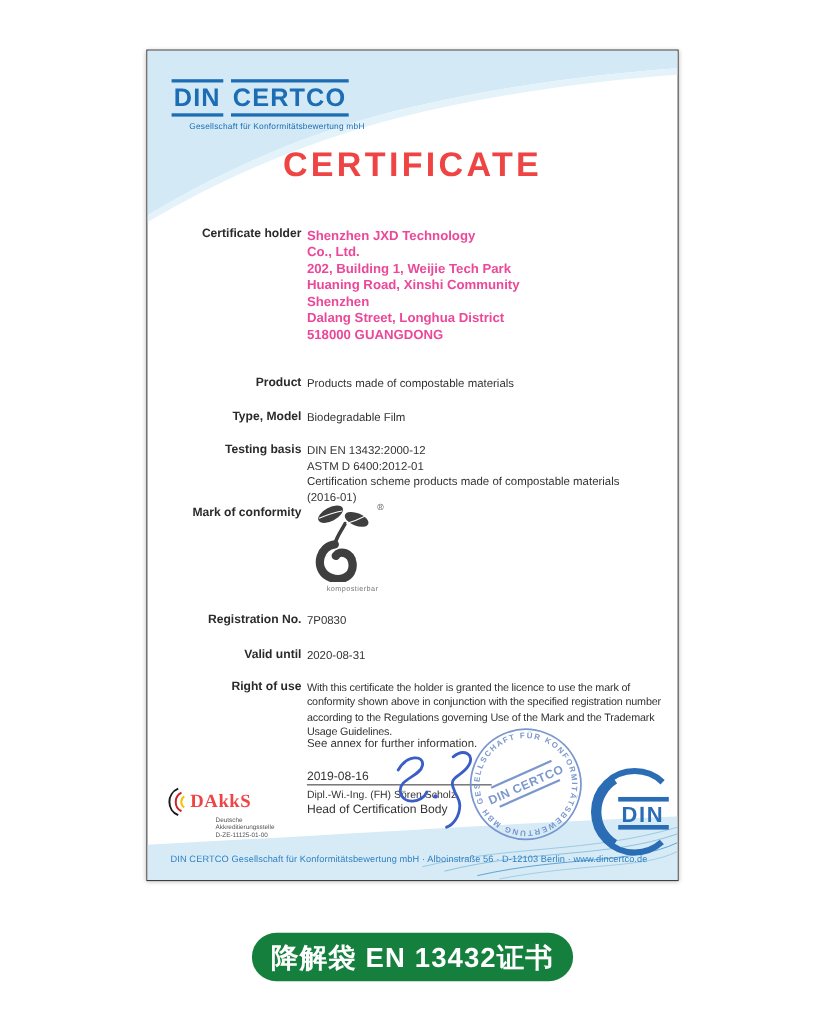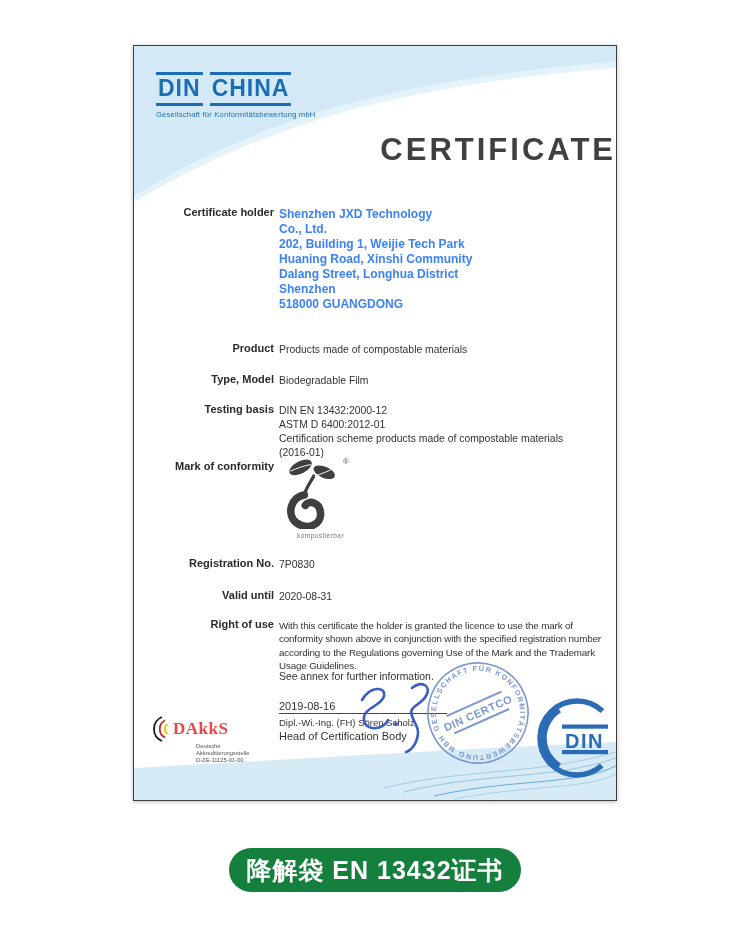--- a/index.html
+++ b/index.html
@@ -15,32 +15,32 @@
   .header-band { position:absolute; top:0; left:0; width:482px; height:210px; }
 
   
   .logo { position:absolute; left:22px; top:26px; }
   .logo-row { display:flex; gap:7px; align-items:stretch; }
   .logo-box {
     color:#1d6db5; font-weight:bold; font-size:23px; line-height:1;
     border-top:3px solid #1d6db5; border-bottom:3px solid #1d6db5;
     padding:2px 2px 3px 2px; letter-spacing:1px;
   }
-  .logo-sub { margin-top:4px; font-size:7.6px; color:#1d6db5; letter-spacing:.2px; }
+  .logo-sub { margin-top:4px; font-size:7.6px; color:#1d6db5; letter-spacing:.2px;margin-left:16px; }
 
   .title {
-    position:absolute; top:86px; left:0; width:100%; text-align:right;
-    font-size:31px; font-weight:bold; color:#404040; letter-spacing:3px;
+    position:absolute; top:86px; left:0; width:100%; text-align:center;
+    font-size:31px; font-weight:bold; color:#ef4444; letter-spacing:3px;
   }
 
   
   .row { position:absolute; left:22px; width:440px; }
   .label { position:absolute; left:0; top:0; width:118px; font-size:11px; font-weight:bold; color:#2b2b2b;text-align:right; }
   .value { position:absolute; left:123px; top:1px; width:316px; font-size:10.4px; color:#333; line-height:14px; }
-  .value.bold { font-size:12px; font-weight:bold; color:#3b82f6; line-height:15px; }
+  .value.bold { font-size:12px; font-weight:bold; color:#ec4899; line-height:15px; }
 
   .mark-svg { position:absolute; left:145px; top:411px; }
   .mark-reg { position:absolute; left:209px; top:411px; font-size:8px; color:#555; }
   .mark-caption { position:absolute; left:163px; top:486px; font-size:6.6px; color:#7a7a7a; letter-spacing:.4px; }
 
   
   .sig-date { position:absolute; left:145px; top:654px; font-size:11px; color:#333; }
   .sig-line { position:absolute; left:145px; top:667px; width:168px; border-bottom:1.3px solid #444; }
   .sig-name { position:absolute; left:145px; top:671px; font-size:9.5px; color:#333; }
   .sig-role { position:absolute; left:145px; top:684px; font-size:11px; color:#333; }
@@ -74,36 +74,36 @@
 <div class="sheet">
 
   <svg class="header-band" viewBox="0 0 482 210" preserveAspectRatio="none">
     <path d="M0,0 H482 V16 C400,22 310,34 225,55 C150,74 72,106 0,150 Z" fill="#d3eaf6"></path>
     <path d="M0,150 C72,106 150,74 225,55 C310,34 400,22 482,16 V22 C400,28 312,40 228,61 C154,80 74,112 0,156 Z" fill="#e4f2fa"></path>
   </svg>
 
   <div class="logo">
     <div class="logo-row">
       <span class="logo-box">DIN</span>
-      <span class="logo-box">CHINA</span>
+      <span class="logo-box">CERTCO</span>
     </div>
     <div class="logo-sub">Gesellschaft für Konformitätsbewertung mbH</div>
   </div>
 
   <div class="title">CERTIFICATE</div>
 
   <div class="row" style="top:160px">
     <div class="label">Certificate holder</div>
     <div class="value bold">
       <div>Shenzhen JXD Technology</div>
       <div>Co., Ltd.</div>
       <div>202, Building 1, Weijie Tech Park</div>
       <div>Huaning Road, Xinshi Community</div>
+      <div>Shenzhen</div>
       <div>Dalang Street, Longhua District</div>
-      <div>Shenzhen</div>
       <div>518000 GUANGDONG</div>
     </div>
   </div>
 
   <div class="row" style="top:296px">
     <div class="label">Product</div>
     <div class="value">Products made of compostable materials</div>
   </div>
 
   <div class="row" style="top:327px">
@@ -201,16 +201,17 @@
     <rect x="30" y="57" width="46" height="4.2" fill="#2a6db5"></rect>
   </svg>
 
   <svg class="band" viewBox="0 0 482 58" preserveAspectRatio="none">
     <path d="M0,26 C150,18 320,7 482,0 V58 H0 Z" fill="#d6ebf6"></path>
     <path d="M250,46 C330,26 400,34 482,10" stroke="#9cc8e4" stroke-width=".9" fill="none"></path>
     <path d="M270,50 C350,30 420,38 482,16" stroke="#8fc0de" stroke-width=".9" fill="none"></path>
     <path d="M300,54 C380,36 440,44 482,24" stroke="#5ea3d4" stroke-width=".9" fill="none"></path>
     <path d="M320,57 C400,42 450,48 482,32" stroke="#9cc8e4" stroke-width=".8" fill="none"></path>
   </svg>
+  <div class="footer-text">DIN CERTCO Gesellschaft für Konformitätsbewertung mbH  ·  Alboinstraße 56  ·  D-12103 Berlin  ·  www.dincertco.de</div>
 
 </div>
 
 <button class="badge">降解袋 EN 13432证书</button>
 
 </body></html>

